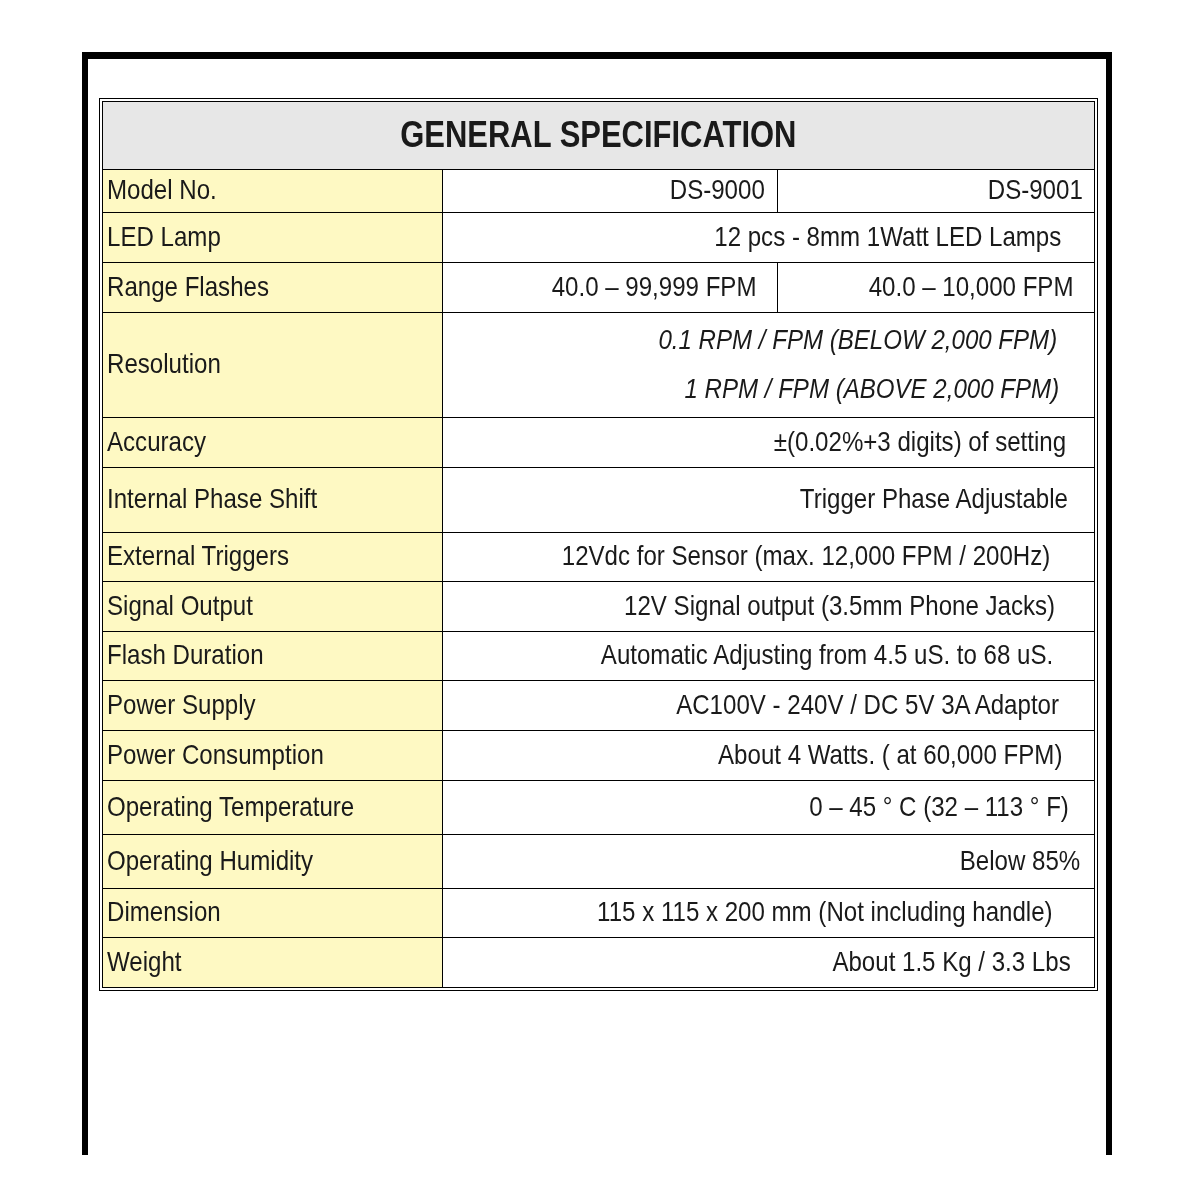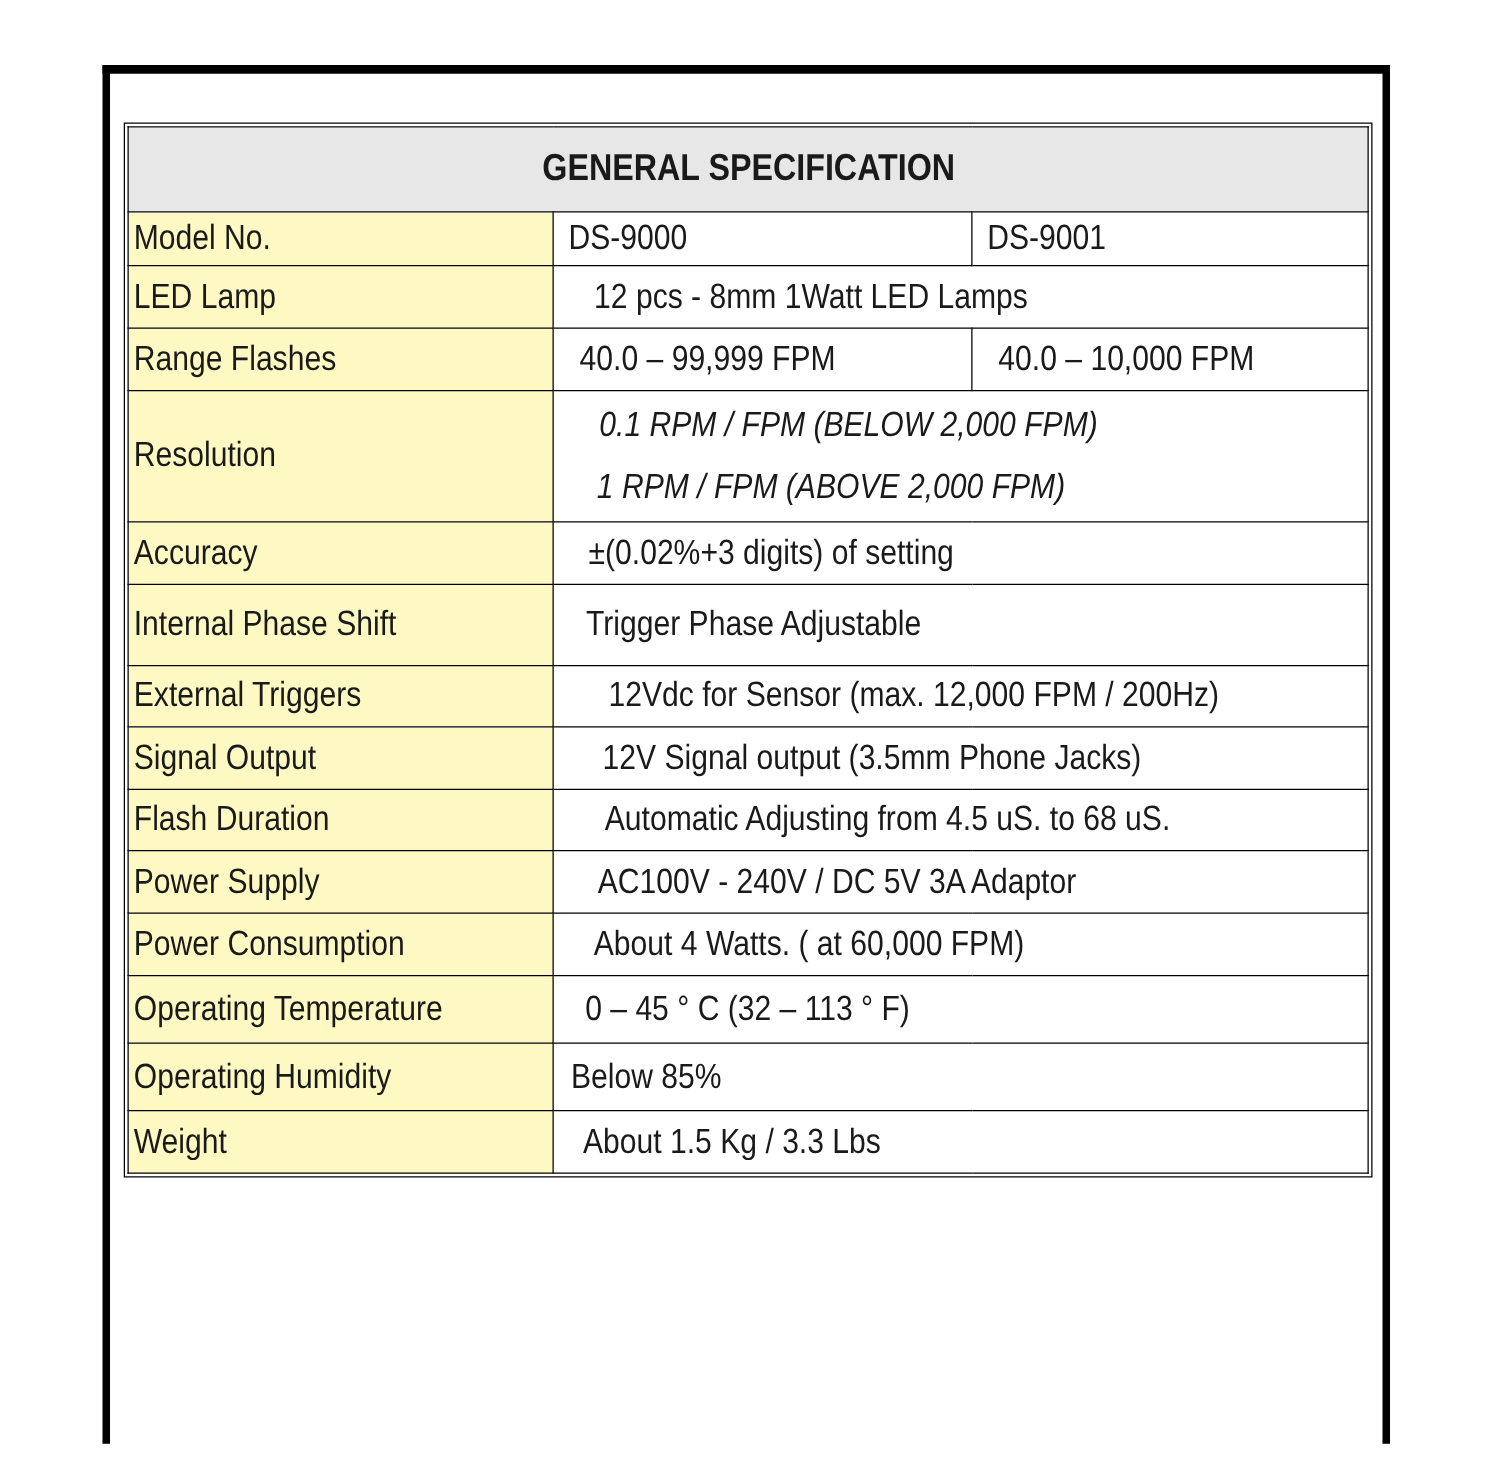--- a/index.html
+++ b/index.html
@@ -24,28 +24,28 @@
     font-size:28px;
   }
   table.spec col.c1{width:340px;}
   table.spec col.c2{width:335px;}
   table.spec col.c3{width:317px;}
   table.spec td{
     border:1px solid #000;vertical-align:middle;box-sizing:border-box;
     padding:2px 4px 4px 4px;overflow:hidden;
   }
   td.hdr{
-    background:#e7e7e7;text-align:center;font-weight:bold;font-size:30px;
+    background:#e7e7e7;text-align:center;font-weight:bold;font-size:36px;
     height:68px;
   }
   td.lbl{
     background:#fef9c3;text-align:left;padding-left:8px;
   }
   td.val{
-    background:#ffffff;text-align:left;margin-top:48px;
+    background:#ffffff;text-align:right;margin-top:48px;
   }
   
   .t{display:inline-block;transform:scaleX(0.86);transform-origin:50% 55%;white-space:nowrap;}
   .tl{transform-origin:0 55%;}
   .ln{line-height:49px;font-style:italic;}
 </style>
 </head>
 <body>
 
 <div class="page-frame"></div>
@@ -129,20 +129,24 @@
     <tr style="height:54px">
       <td class="lbl"><span class="t tl">Operating Temperature</span></td>
       <td class="val" colspan="2"><span class="t">0 – 45 ° C (32 – 113 ° F)</span></td>
     </tr>
 
     <tr style="height:54px">
       <td class="lbl"><span class="t tl">Operating Humidity</span></td>
       <td class="val" colspan="2"><span class="t">Below 85%</span></td>
     </tr>
 
+    <tr style="height:49px">
+      <td class="lbl"><span class="t tl">Dimension</span></td>
+      <td class="val" colspan="2"><span class="t">115 x 115 x 200 mm (Not including handle)</span></td>
+    </tr>
 
     <tr style="height:50px">
       <td class="lbl"><span class="t tl">Weight</span></td>
       <td class="val" colspan="2"><span class="t">About 1.5 Kg / 3.3 Lbs</span></td>
     </tr>
 
   </tbody>
     </table>
 </div>
 

